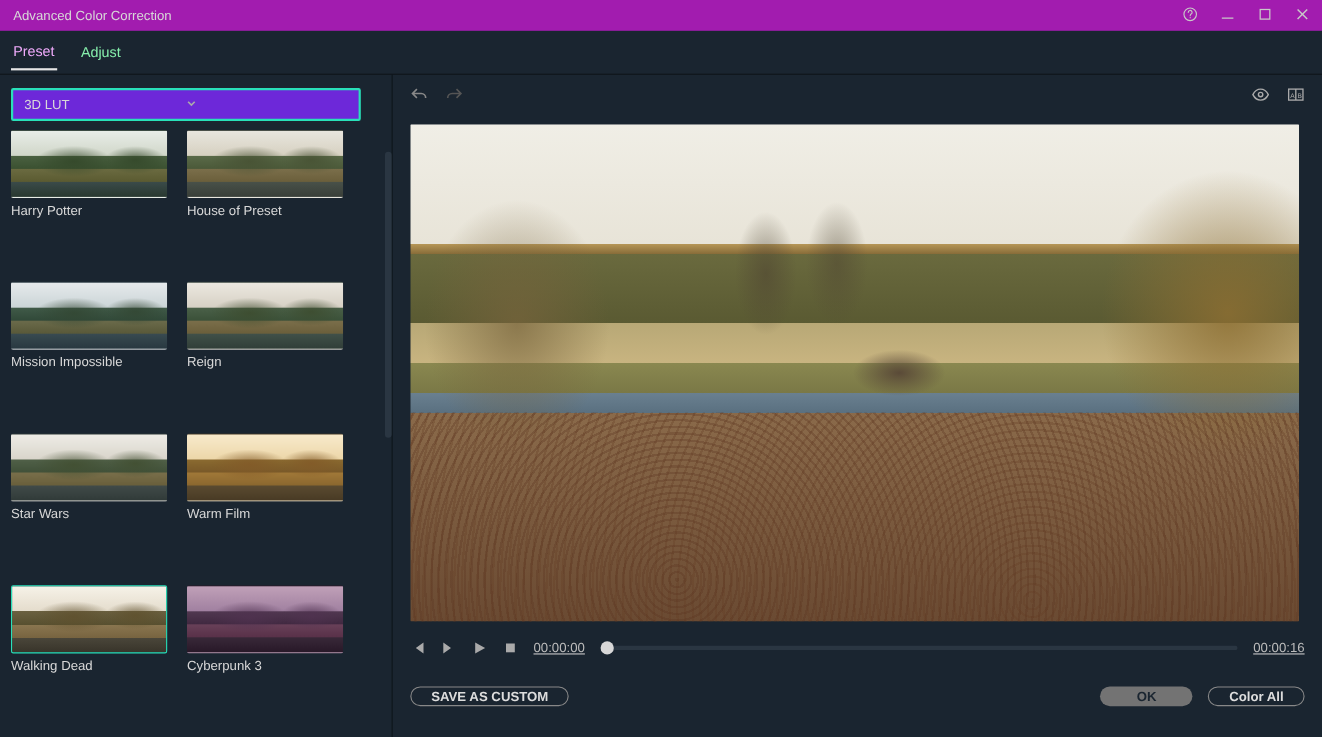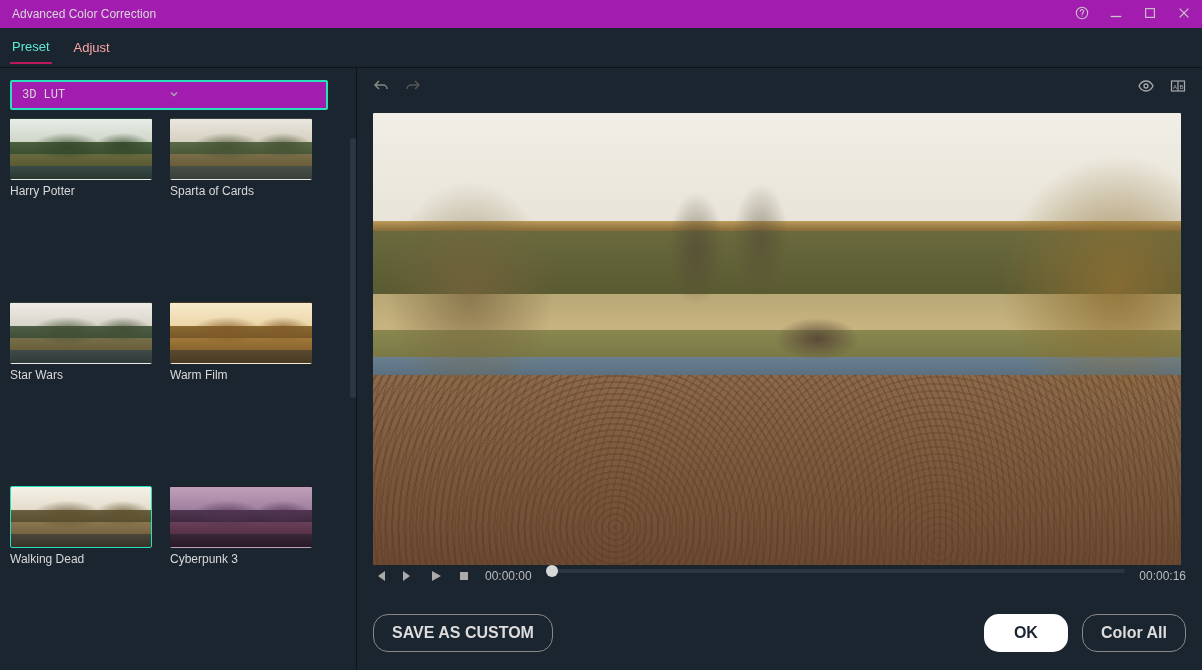--- a/index.html
+++ b/index.html
@@ -23,42 +23,41 @@
 .titlebar .wcontrols svg { width: 14px; height: 14px; }
 .titlebar .help svg { width: 14px; height: 14px; }
 
 .tabs {
   height: 40px;
   display: flex; align-items: center;
   padding: 0 10px;
   gap: 20px;
   border-bottom: 1px solid #0e141a;
 }
-.tab { padding: 8px 2px; color: #fca5a5; cursor: pointer; font-size: 13px; }
-.tab.active { color: #5eead4; border-bottom: 2px solid #be185d; }
+.tab { padding: 8px 2px; color: #86efac; cursor: pointer; font-size: 13px; }
+.tab.active { color: #f0abfc; border-bottom: 2px solid #e5e5e5; }
 
 .main {
   display: flex;
   height: 602px;
 }
 .left {
   width: 356px;
   height: 100%;
   padding: 12px 8px 0 10px;
   position: relative;
 }
 .dropdown {
   border: 2px solid #29e0b9;
   border-radius: 2px;
   height: 30px;
   display: flex; align-items: center;
   padding: 0 10px;
-  background: #a21caf;
+  background: #6d28d9;
   margin-right: 20px;
-  font-family: Liberation Mono, monospace;
 }
 .dropdown span { flex: 1; font-size: 12px; color: #d8d8d8; }
 .dropdown .chev { color: #888; font-size: 10px; }
 
 .presetgrid {
   margin-top: 8px;
   display: grid;
   grid-template-columns: 142px 142px;
   column-gap: 18px;
   row-gap: 10px;
@@ -138,43 +137,44 @@
 }
 .preview::after {
   content:""; position:absolute; left:0; right:0; bottom:0; height:42%;
   background:
     repeating-radial-gradient(circle at 30% 80%, rgba(90,50,30,.3) 0 2px, transparent 2px 6px),
     repeating-radial-gradient(circle at 70% 90%, rgba(100,60,35,.3) 0 2px, transparent 2px 7px);
 }
 
 .playback {
   height: 40px;
-  display: flex; align-items: flex-start;
+  display: flex; align-items: center;
   gap: 14px;
   margin-top: 4px;
+  text-decoration: underline;
 }
 .playback .pbtn { color: #aaa; cursor: pointer; display:flex; align-items:center; }
 .playback .pbtn svg { width: 14px; height: 14px; fill: #aaa; }
 .playback .time { font-size: 12px; color: #bbb; }
 .playback .track { flex: 1; height: 4px; background: #2a3642; border-radius: 2px; position: relative; }
 .playback .knob { position: absolute; left: 0; top: -4px; width: 12px; height: 12px; border-radius: 50%; background: #d8d8d8; }
 
 .footer {
   height: 50px;
   display: flex; align-items: center;
 }
 .btn {
-  height: 38px; padding: 0 18px;
+  height: 18px; padding: 0 18px;
   border-radius: 15px;
   display: flex; align-items: center; justify-content: center;
-  font-size: 16px; font-weight: bold;
+  font-size: 12px; font-weight: bold;
   cursor: pointer;
 }
 .btn.outline { border: 1px solid #888; color: #ddd; background: transparent; }
-.btn.primary { background: #ffffff; color: #1a2530; border: none; min-width: 84px; }
+.btn.primary { background: #737373; color: #1a2530; border: none; min-width: 84px; }
 .footer .spacer { flex: 1; }
 .footer .btn + .btn { margin-left: 14px; }
 </style>
 </head>
 <body>
 
 <div class="titlebar">
   <div class="title">Advanced Color Correction</div>
   <div class="wcontrols">
     <span class="help">
@@ -219,21 +219,29 @@
       </span>
     </div>
 
     <div class="presetgrid" id="presetgrid">
         <div class="preset">
           <div class="thumb scene" style="--sky1: #e8ede8; --sky2: #d0d6c8; --tree1: #4a6040; --tree2: #3a5030; --bank1: #6a6a40; --bank2: #5a5a30; --water1: #3a4a48; --water2: #283830; --bush: rgba(50,70,40,.8);"></div>
           <div class="plabel">Harry Potter</div>
         </div>
         <div class="preset">
           <div class="thumb scene" style="--sky1: #e8e6de; --sky2: #d6d0c0; --tree1: #5a6a48; --tree2: #4a5838; --bank1: #7a6e4a; --bank2: #6a5e3a; --water1: #485048; --water2: #383e38; --bush: rgba(70,80,50,.8);"></div>
-          <div class="plabel">Sparta of Cards</div>
+          <div class="plabel">House of Preset</div>
+        </div>
+        <div class="preset">
+          <div class="thumb scene" style="--sky1: #e6eaec; --sky2: #cad4d6; --tree1: #405a48; --tree2: #304838; --bank1: #6a6a4a; --bank2: #585838; --water1: #384a50; --water2: #283840; --bush: rgba(50,70,50,.8);"></div>
+          <div class="plabel">Mission Impossible</div>
+        </div>
+        <div class="preset">
+          <div class="thumb scene" style="--sky1: #ece8e0; --sky2: #d6d0c4; --tree1: #4a6048; --tree2: #3a5038; --bank1: #7a6e4a; --bank2: #6a5e3a; --water1: #405048; --water2: #303e38; --bush: rgba(60,75,45,.8);"></div>
+          <div class="plabel">Reign</div>
         </div>
         <div class="preset">
           <div class="thumb scene" style="--sky1: #eeece6; --sky2: #d8d4ca; --tree1: #506048; --tree2: #405038; --bank1: #786e4a; --bank2: #685e3a; --water1: #404a48; --water2: #303a38; --bush: rgba(65,78,48,.8);"></div>
           <div class="plabel">Star Wars</div>
         </div>
         <div class="preset">
           <div class="thumb scene" style="--sky1: #f8eacc; --sky2: #ecd6a8; --tree1: #8a6a30; --tree2: #785828; --bank1: #a07838; --bank2: #8a662e; --water1: #5a4a30; --water2: #483a24; --bush: rgba(130,90,40,.85);"></div>
           <div class="plabel">Warm Film</div>
         </div>
         <div class="preset">

